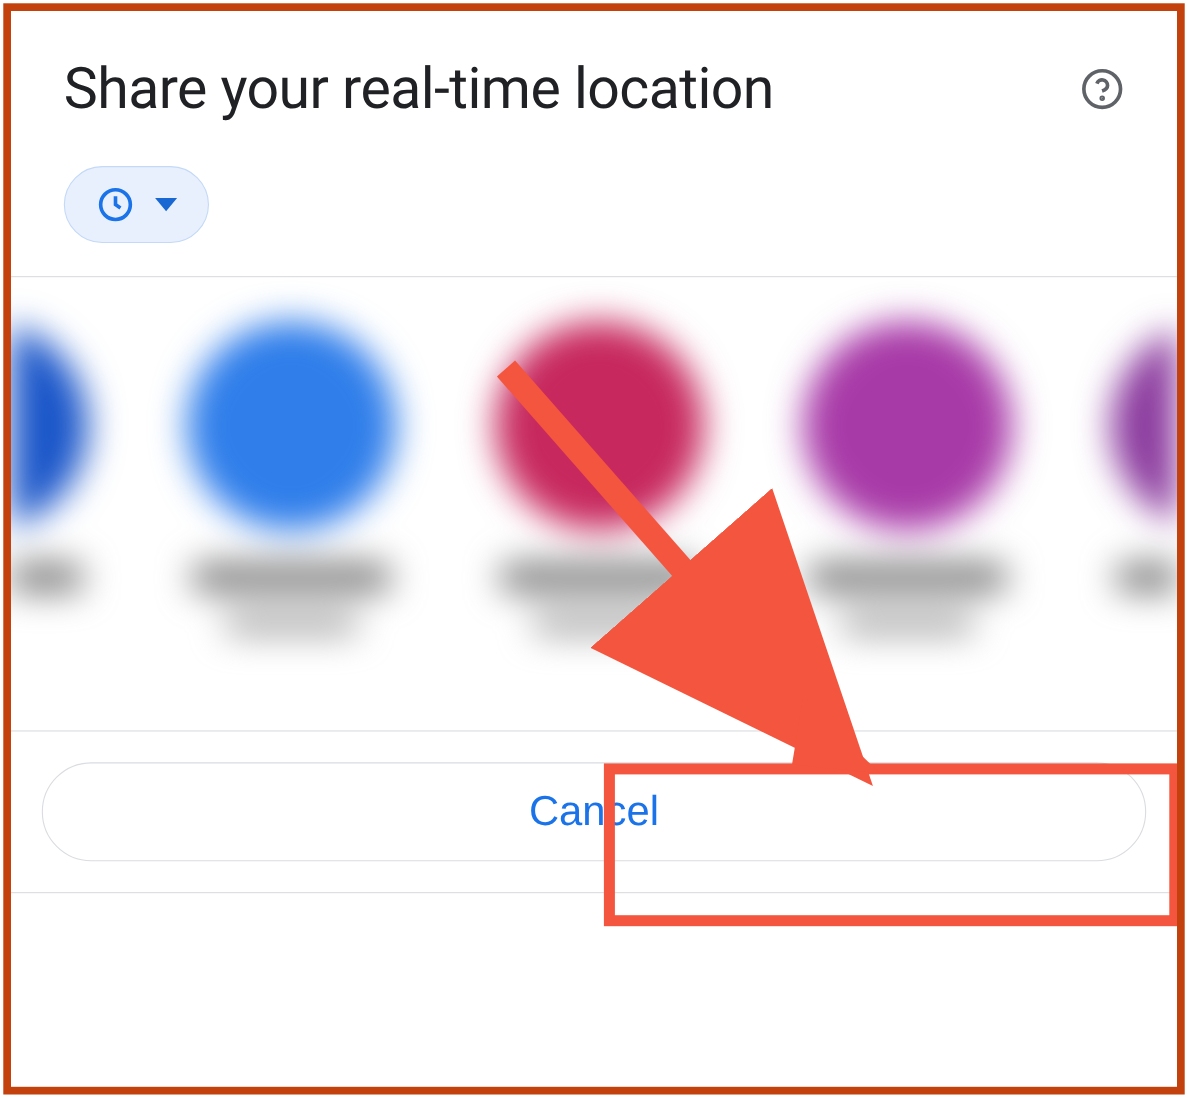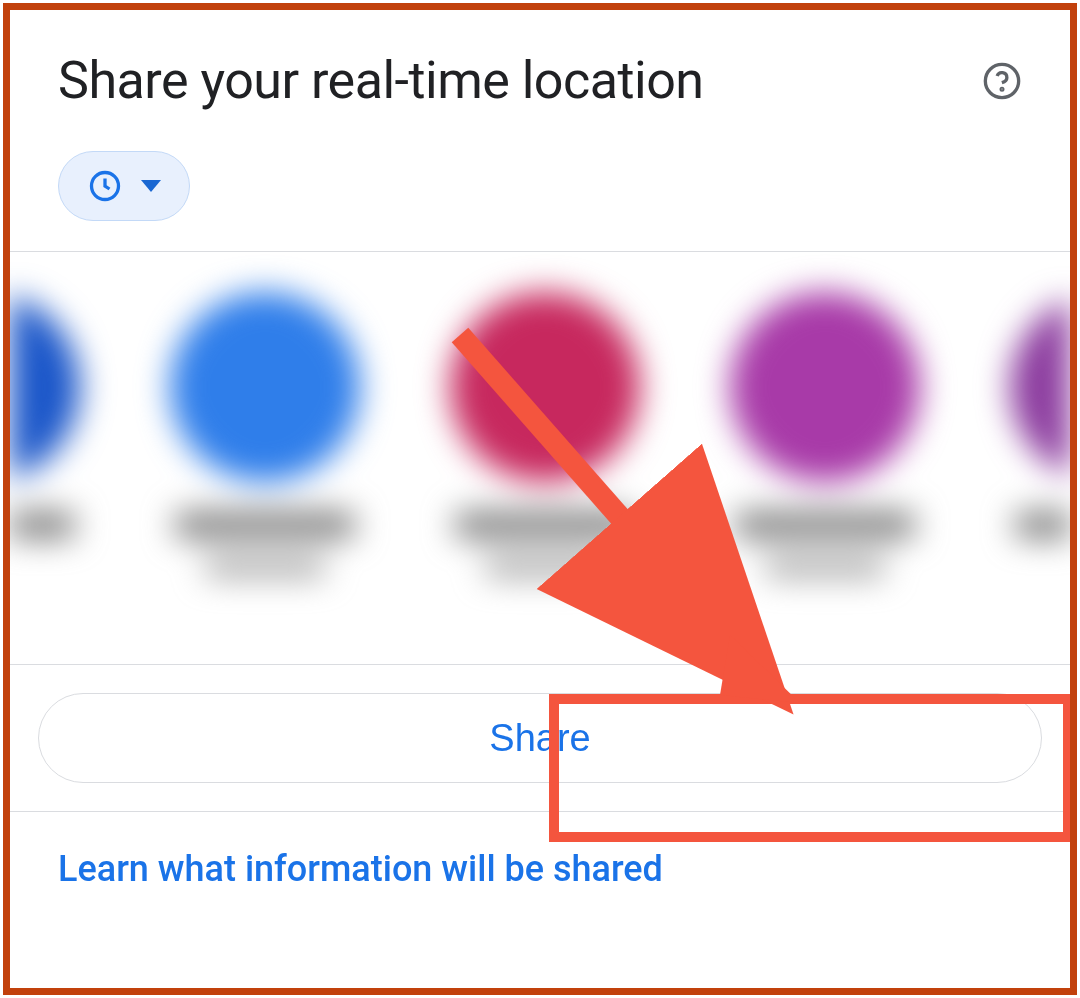--- a/index.html
+++ b/index.html
@@ -219,26 +219,25 @@
     </div>
     <div class="contact">
       <div class="avatar" style="background:#8b3a9e"></div>
       <div class="contact-label"></div>
     </div>
   </div>
 
   <hr class="divider">
 
   <div class="buttons-row">
-    <button class="btn btn-cancel">Share</button>
+    <button class="btn btn-cancel">Cancel</button>
   </div>
 
   <hr class="divider">
 
-  <div class="footer-link">Learn what information will be shared</div>
 
   <div class="highlighted-box"></div>
 
   <svg class="arrow-annotation" width="380" height="400" viewBox="0 0 380 400">
     <defs>
       <marker id="arrowhead" markerWidth="12" markerHeight="12" refX="9" refY="5" orient="auto">
         <polygon points="0 0, 12 5, 0 10" fill="#f4553e"></polygon>
       </marker>
     </defs>
     <line x1="20" y1="20" x2="310" y2="350" stroke="#f4553e" stroke-width="22" marker-end="url(#arrowhead)"></line>

